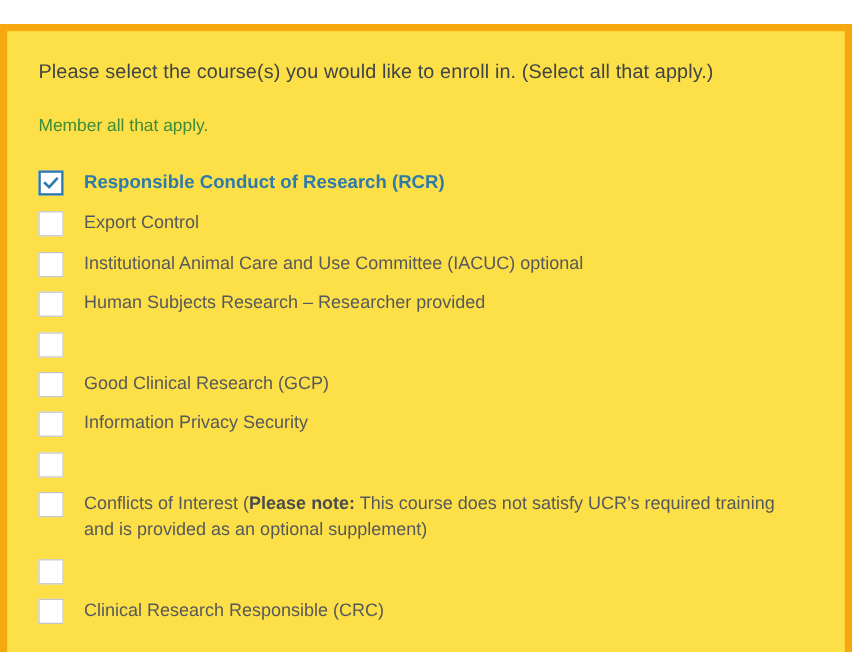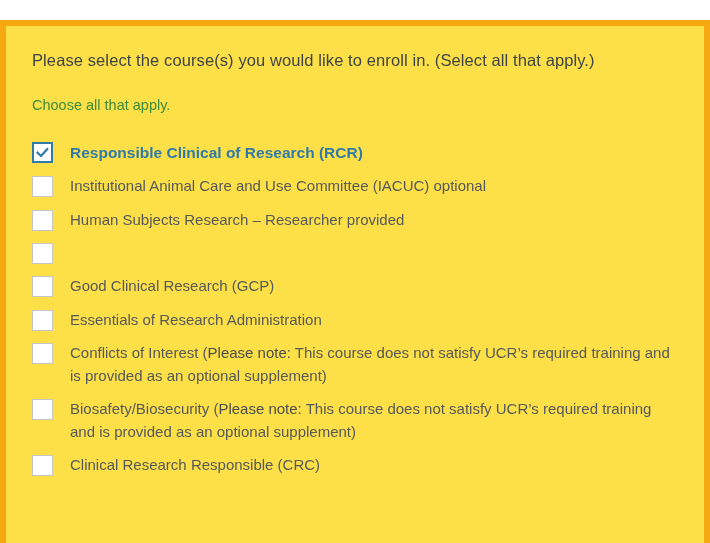--- a/index.html
+++ b/index.html
@@ -78,70 +78,76 @@
     line-height: 1.5;
     max-width: 600px;
   }
   .option-row.checked .opt-label {
     color: #2e7aab;
     font-weight: bold;
     font-size: 15.5px;
     max-width: none;
   }
   .opt-label b {
-    font-weight: normal;
+    font-weight: bold;
     color: #4a4d50;
     text-align: right;
   }
 </style>
 </head>
 <body>
 
 <div id="panel">
   <div id="panel-inner">
 
     <p class="prompt">Please select the course(s) you would like to enroll in. (Select all that apply.)</p>
 
-    <p class="subnote">Choose all that apply.</p>
+    <p class="subnote">Member all that apply.</p>
 
     <ul class="options" id="options-list">
         <li class="option-row checked">
           <span class="cbox checked">
             <svg class="tick" viewBox="0 0 20 20">
               <path d="M4.2 10.2 L8.2 14.1 L15.6 5.9" fill="none" stroke="#2e7aab" stroke-width="2.6" stroke-linecap="square" stroke-linejoin="miter"></path>
             </svg>
           </span>
-          <span class="opt-label">Responsible Clinical of Research (RCR)</span>
+          <span class="opt-label">Responsible Conduct of Research (RCR)</span>
+        </li>
+        <li class="option-row">
+          <span class="cbox"></span>
+          <span class="opt-label">Export Control</span>
         </li>
         <li class="option-row">
           <span class="cbox"></span>
           <span class="opt-label">Institutional Animal Care and Use Committee (IACUC) optional</span>
         </li>
         <li class="option-row">
           <span class="cbox"></span>
           <span class="opt-label">Human Subjects Research – Researcher provided</span>
         </li>
         <li class="option-row">
           <span class="cbox"></span>
         </li>
         <li class="option-row">
           <span class="cbox"></span>
           <span class="opt-label">Good Clinical Research (GCP)</span>
         </li>
         <li class="option-row">
           <span class="cbox"></span>
-          <span class="opt-label">Essentials of Research Administration</span>
+          <span class="opt-label">Information Privacy Security</span>
+        </li>
+        <li class="option-row">
+          <span class="cbox"></span>
         </li>
         <li class="option-row">
           <span class="cbox"></span>
           <span class="opt-label">Conflicts of Interest (<b>Please note:</b> This course does not satisfy UCR’s required training and is provided as an optional supplement)</span>
         </li>
         <li class="option-row">
           <span class="cbox"></span>
-          <span class="opt-label">Biosafety/Biosecurity (<b>Please note:</b> This course does not satisfy UCR’s required training and is provided as an optional supplement)</span>
         </li>
         <li class="option-row">
           <span class="cbox"></span>
           <span class="opt-label">Clinical Research Responsible (CRC)</span>
         </li>
       </ul>
 
   </div>
 </div>
 

